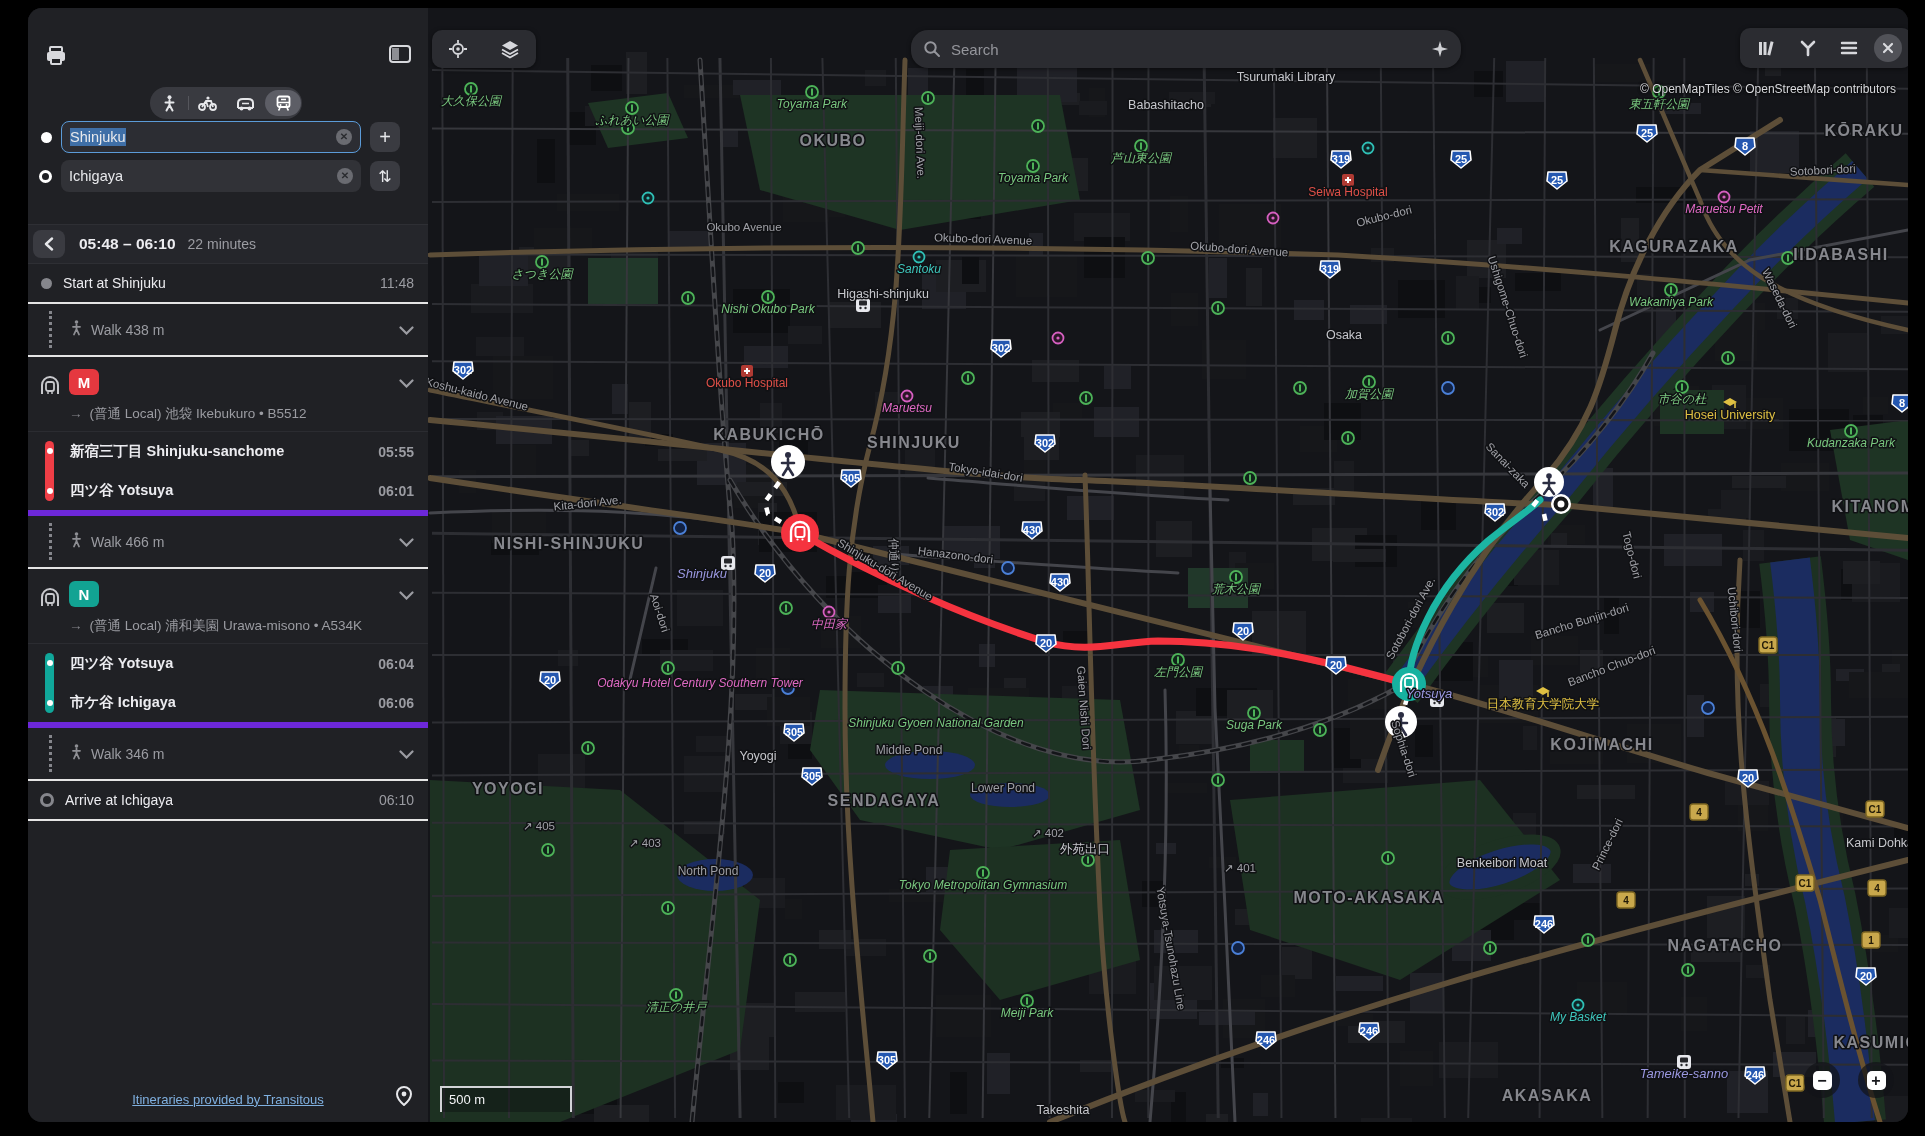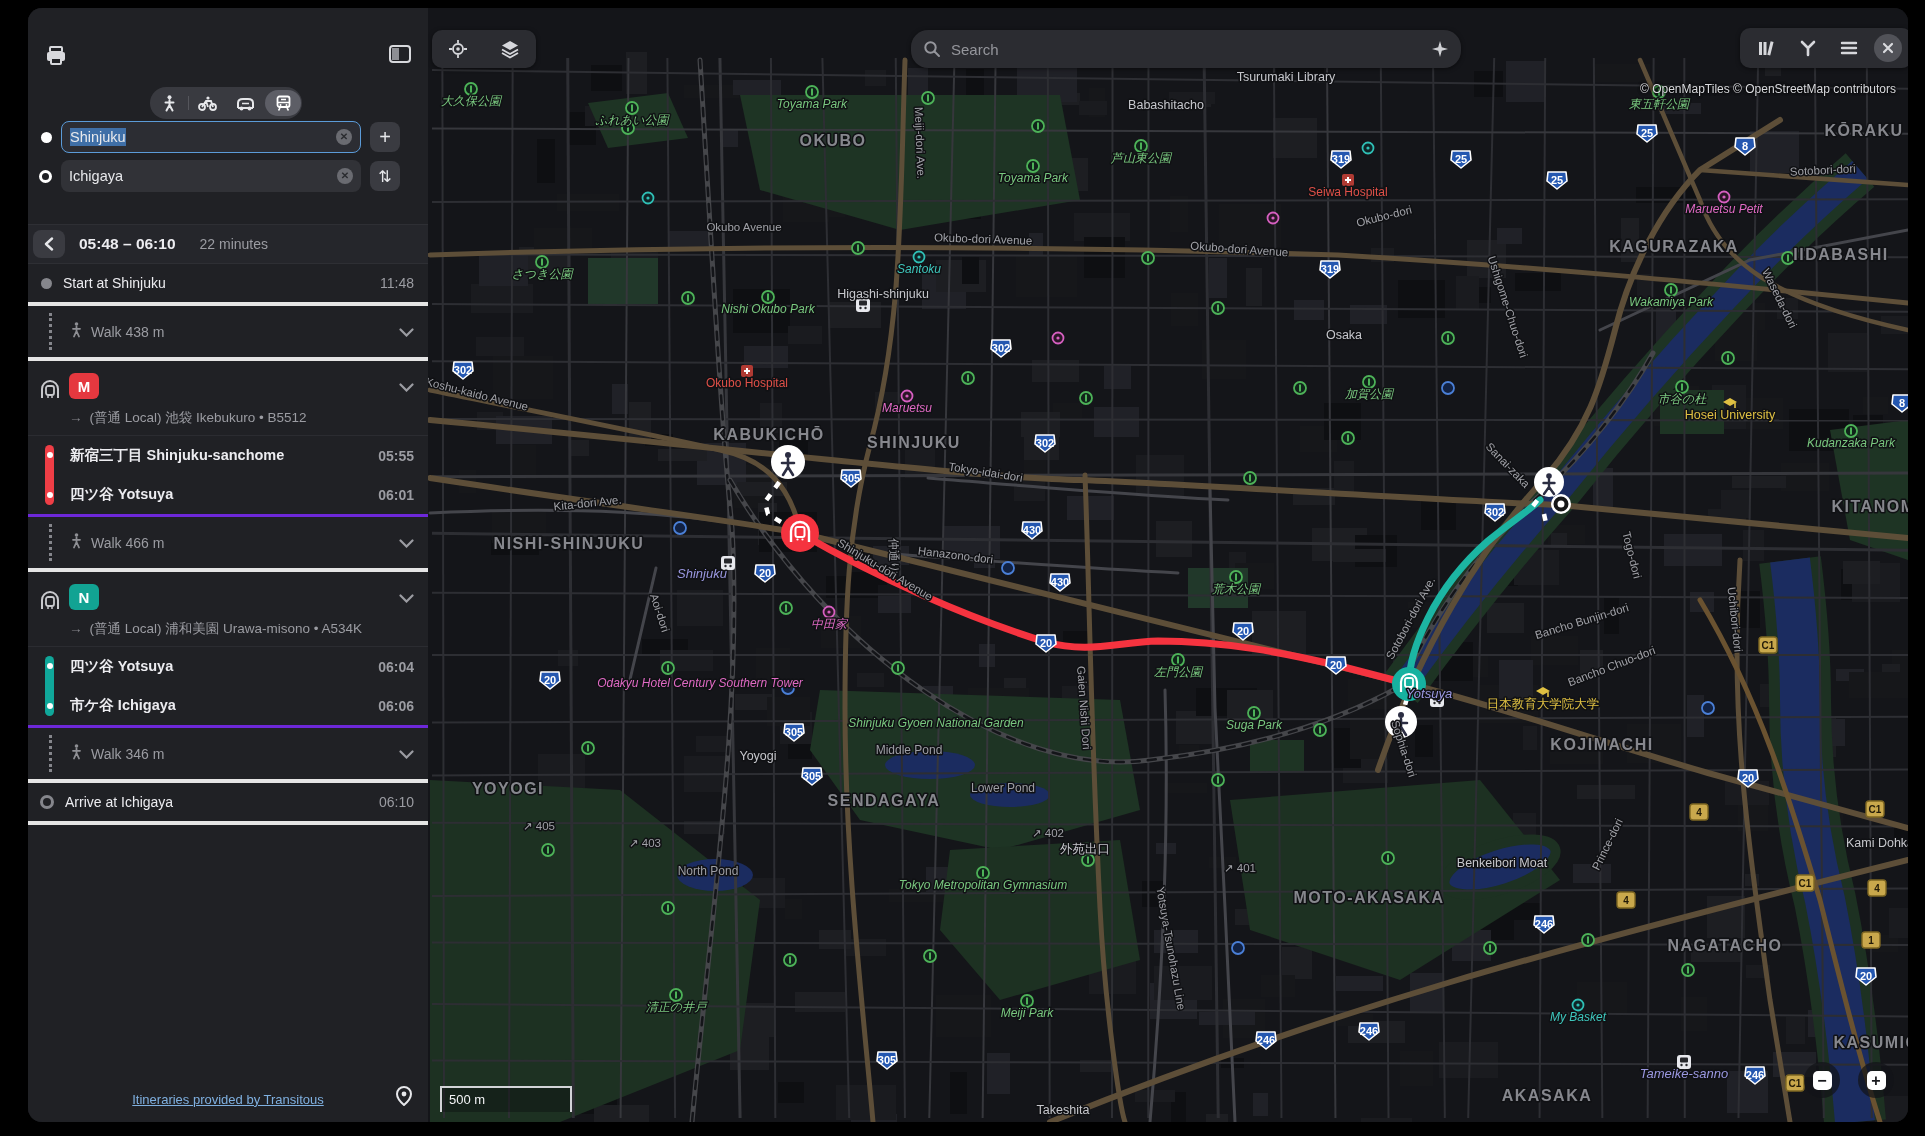--- a/index.html
+++ b/index.html
@@ -50,36 +50,36 @@
   .tinput{margin-left:9px;width:300px;height:32px;background:#313237;border-radius:8px;display:flex;align-items:center;padding:0 8px;box-sizing:border-box;font-size:14.5px;color:#e8e9ec;}
   .tinput.focus{border:1.5px solid #5b9bd8;background:#2c2d33;}
   .tinput .val{flex:1;white-space:nowrap;overflow:hidden;}
   .tinput .val.selected{background:#3f6fa7;align-self:center;flex:none;padding:1px 0;}
   .tinput .spacer{flex:1;}
   .clear-btn{width:16px;height:16px;border-radius:50%;background:#6a6b71;color:#2a2b2f;font-size:10px;font-weight:bold;line-height:16px;text-align:center;flex:none;}
   .sq-btn{margin-left:9px;width:30px;height:30px;border-radius:8px;background:#3a3b41;color:#e6e7ea;display:flex;align-items:center;justify-content:center;font-size:20px;flex:none;}
   #summary{height:38px;flex:none;background:#25262b;border-top:1px solid #2e2f34;border-bottom:1px solid #2e2f34;display:flex;align-items:center;}
   #back-btn{width:32px;height:28px;margin-left:5px;border-radius:8px;background:#3a3b41;display:flex;align-items:center;justify-content:center;}
   #sum-times{margin-left:14px;font-size:15.5px;font-weight:bold;}
-  #sum-dur{margin-left:24px;font-size:14px;color:#9b9ca2;}
+  #sum-dur{margin-left:12px;font-size:14px;color:#9b9ca2;}
   #legs{flex:1;position:relative;font-size:14px;}
-  .leg-row{position:relative;border-bottom:4px solid #e5e5e5;display:flex;align-items:center;}
+  .leg-row{position:relative;border-bottom:2px solid #e5e5e5;display:flex;align-items:center;}
   .row-time{position:absolute;right:14px;color:#9b9ca2;font-size:14px;}
   .lr-start{height:38px;}
   .lr-walk{height:51px;color:#9b9ca2;}
   .dots{position:absolute;left:21px;top:7px;bottom:7px;border-left:3px dotted #85868c;}
   .walk-ic{margin-left:42px;}
   .walk-lbl{margin-left:8px;text-align:center;}
   .chev{position:absolute;right:14px;}
   .lr-train{height:74px;border-bottom:1px solid #2b2c31;position:relative;}
   .train-ic{position:absolute;left:11px;top:18px;}
   .badge{position:absolute;left:41px;top:12px;width:30px;height:26px;border-radius:6px;color:#fff;font-weight:bold;font-size:15px;display:flex;align-items:center;justify-content:center;}
   .train-desc{position:absolute;left:41px;top:48px;color:#9b9ca2;font-size:13.5px;white-space:nowrap;}
   .train-desc .arr{margin-right:7px;color:#85868c;}
-  .lr-stops{position:relative;border-bottom:3px solid #6d28d9;}
+  .lr-stops{position:relative;border-bottom:6px solid #6d28d9;}
   .stopbar{position:absolute;left:17px;width:9px;border-radius:5px;top:9px;bottom:9px;}
   .stopbar i{position:absolute;left:1.5px;width:6px;height:6px;border-radius:50%;background:#fff;}
   .stop-row{height:39px;display:flex;align-items:center;font-weight:bold;font-size:14.5px;}
   .stop-name{margin-left:42px;}
   .lr-arrive{height:38px;}
   .ring-ic{margin-left:12px;width:8px;height:8px;border-radius:50%;border:3.5px solid #85868c;flex:none;}
   .lbl{margin-left:11px;}
   .start-dot{margin-left:13px;width:11px;height:11px;border-radius:50%;background:#85868c;flex:none;}
   #sb-footer{flex:none;height:46px;position:relative;display:flex;align-items:center;justify-content:center;}
   #sb-footer a{color:#7fb0e0;font-size:13px;}

